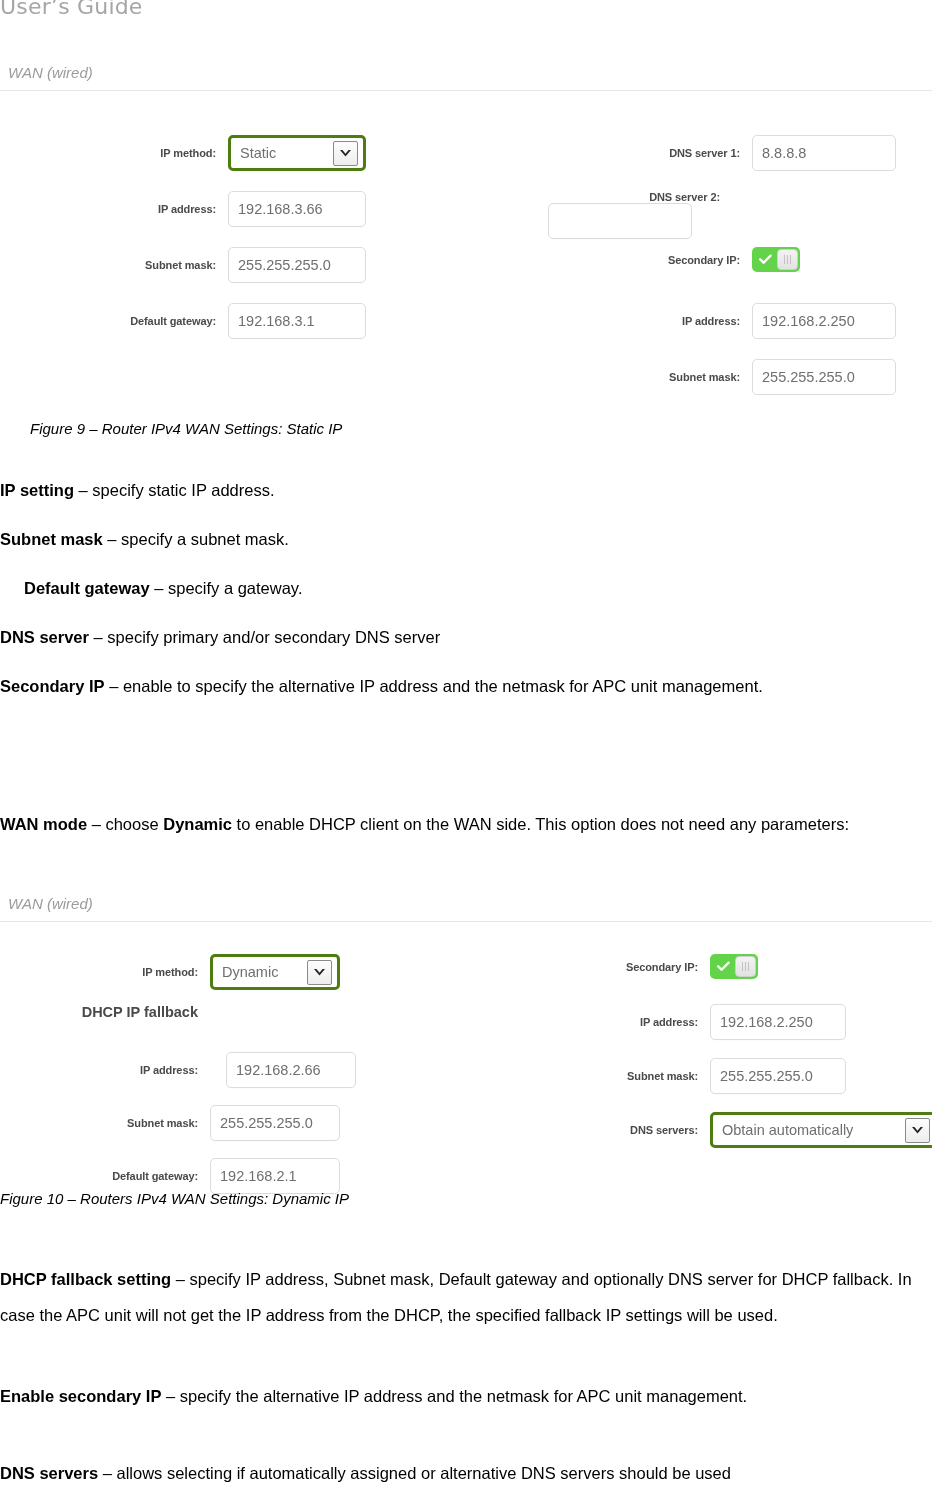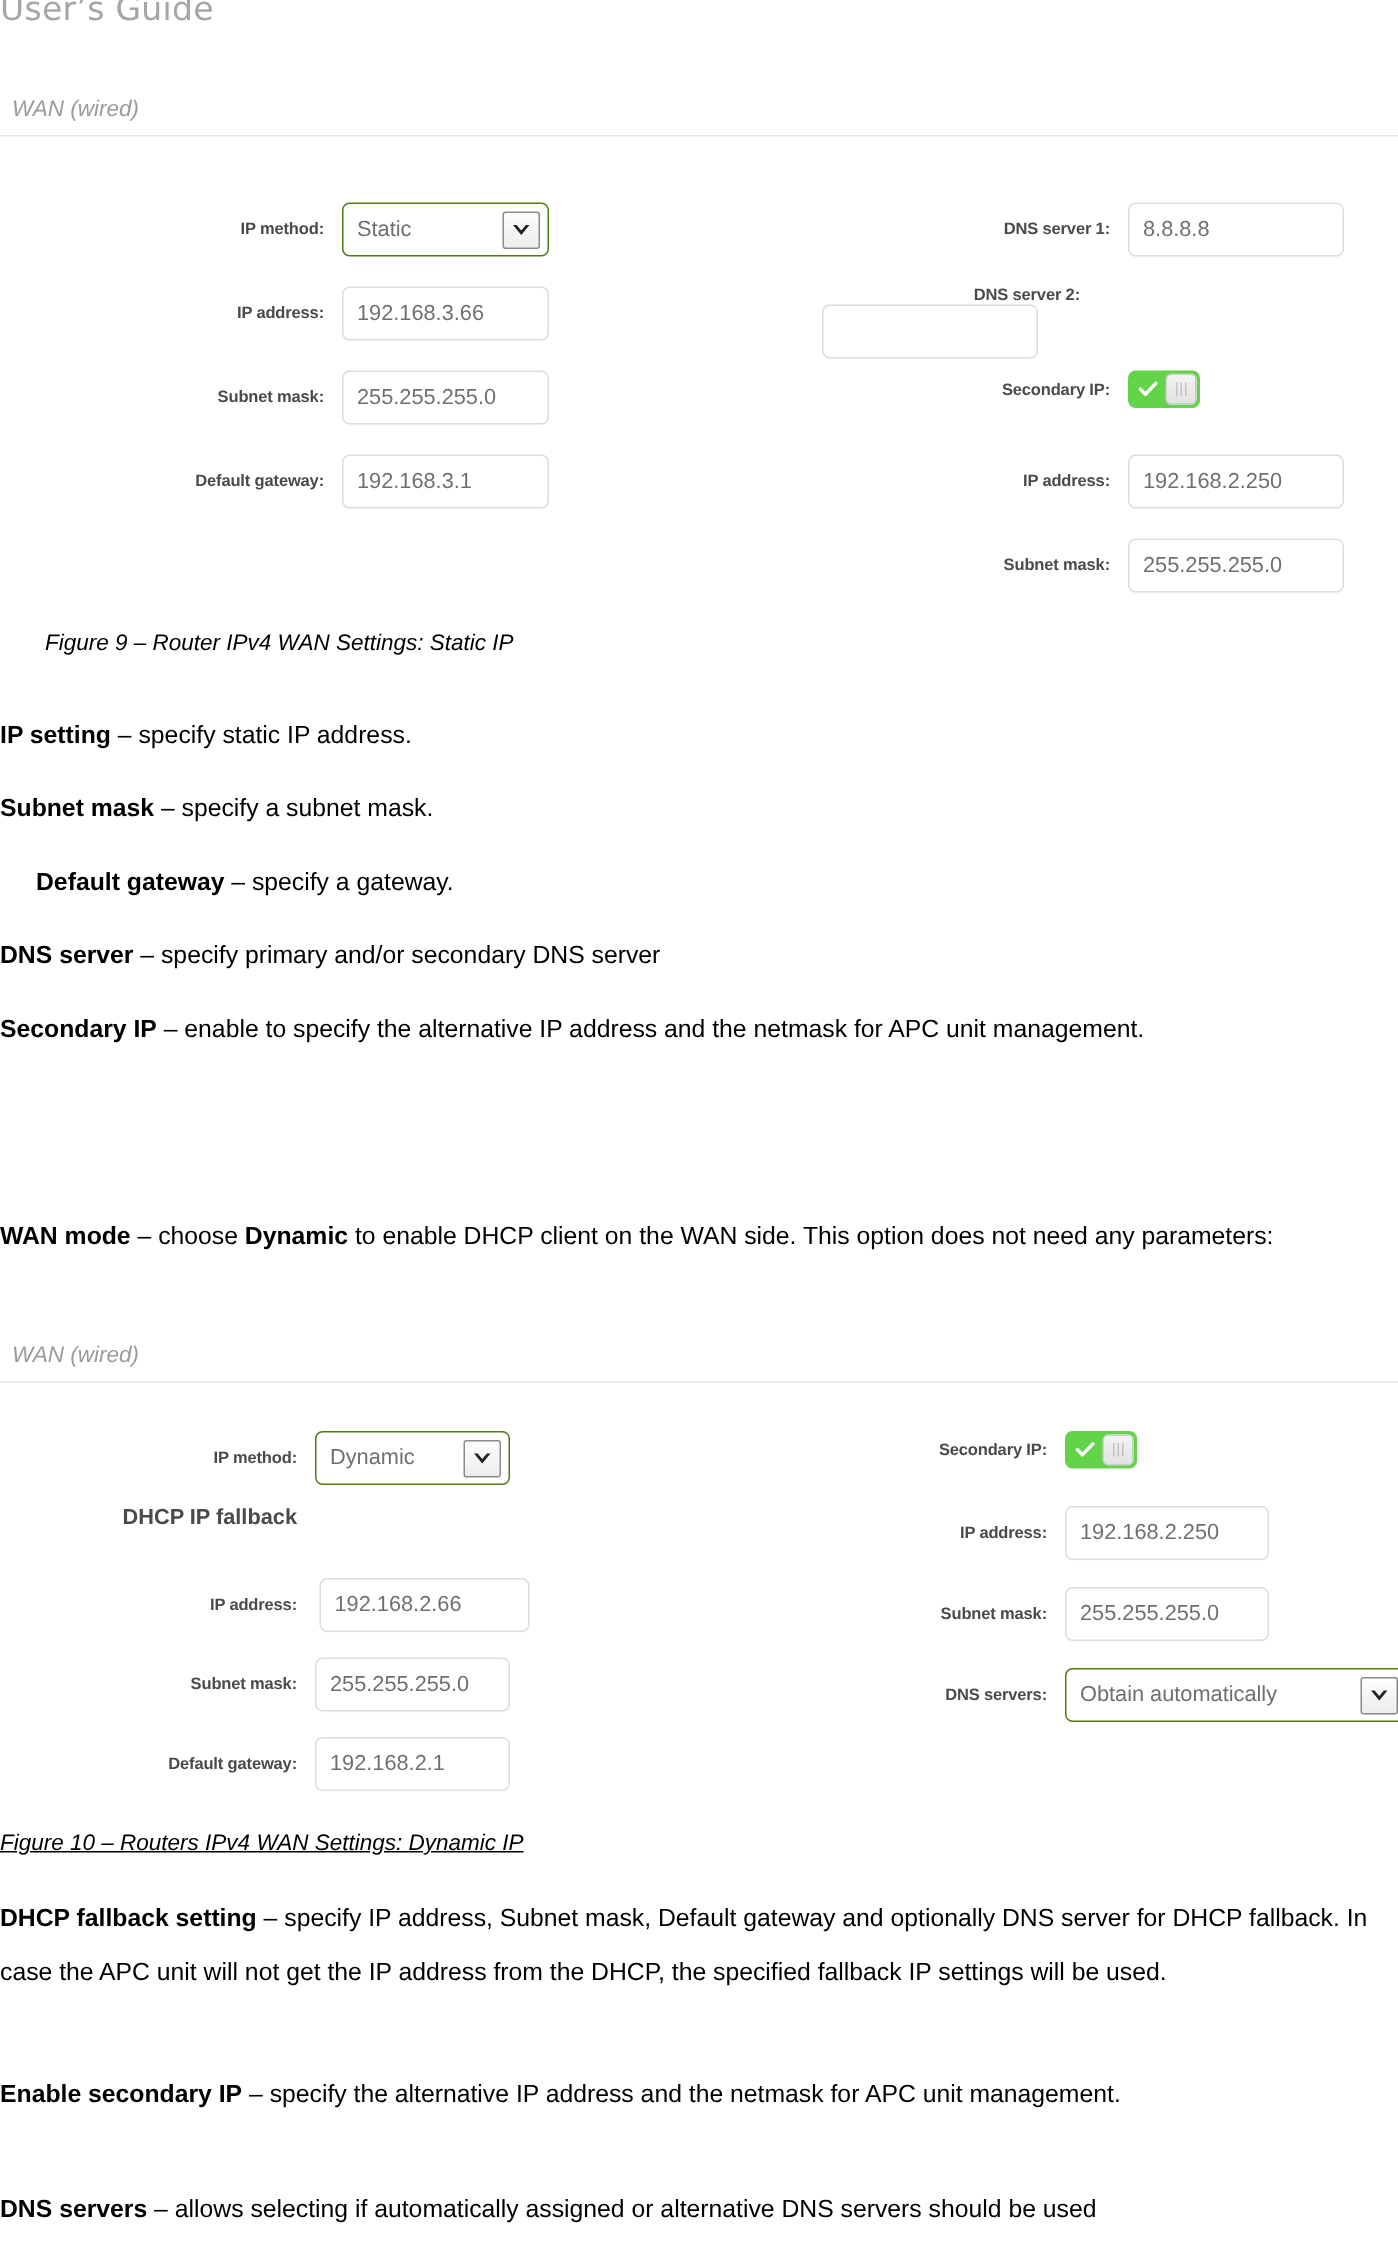--- a/index.html
+++ b/index.html
@@ -82,21 +82,21 @@
     display: flex;
     align-items: center;
     padding: 0 9px;
     font-size: 14.5px;
     color: #6f6f6f;
     box-shadow: 0 1px 0 rgba(0,0,0,.01);
   }
 
   .selectbox {
     box-sizing: border-box;
-    border: 1px solid #4d7c0f;
+    border: 3px solid #4d7c0f;
     border-radius: 5px;
     background: #ffffff;
     height: 36px;
     display: flex;
     align-items: center;
     justify-content: space-between;
     padding: 0 5px 0 9px;
     font-size: 14.5px;
     color: #6f6f6f;
   }
@@ -285,21 +285,21 @@
         </span>
       </div>
     </div>
 
     <div class="field-row" style="left:0px; top:82px;">
       <div class="plain-label" style="width:198px; text-align:right;">DHCP IP fallback</div>
     </div>
 
     <div class="field-row" style="left:0px; top:130px;">
       <div class="field-label" style="width:198px;">IP address:</div>
-      <div class="textbox" style="width:140px; margin-left:15px;">192.168.2.66</div>
+      <div class="textbox" style="width:130px; margin-left:28px;">192.168.2.66</div>
     </div>
 
     <div class="field-row" style="left:0px; top:183px;">
       <div class="field-label" style="width:198px;">Subnet mask:</div>
       <div class="textbox" style="width:130px; margin-left:12px;">255.255.255.0</div>
     </div>
 
     <div class="field-row" style="left:0px; top:236px;">
       <div class="field-label" style="width:198px;">Default gateway:</div>
       <div class="textbox" style="width:130px; margin-left:12px;">192.168.2.1</div>
@@ -339,21 +339,21 @@
           <svg width="13" height="9" viewBox="0 0 13 9">
               <path d="M1 1 L6.5 7.6 L12 1 L9.6 1 L6.5 4.7 L3.4 1 Z" fill="#222"></path>
             </svg>
         </span>
       </div>
     </div>
 
   </div>
 </div>
 
-<div class="caption" style="top:1220px;text-decoration:underline;">Figure 10 – Routers IPv4 WAN Settings: Dynamic IP</div>
+<div class="caption" style="top:1190px;">Figure 10 – Routers IPv4 WAN Settings: Dynamic IP</div>
 
 <div class="para" style="top:1261px;">
   <b>DHCP fallback setting</b><span> – specify IP address, Subnet mask, Default gateway and optionally DNS server for DHCP fallback. In case the APC unit will not get the IP address from the DHCP, the specified fallback IP settings will be used.</span>
 </div>
 <div class="para" style="top:1378px;">
   <b>Enable secondary IP</b><span> – specify the alternative IP address and the netmask for APC unit management.</span>
 </div>
 <div class="para" style="top:1455px;">
   <b>DNS servers</b><span> – allows selecting if automatically assigned or alternative DNS servers should be used</span>
 </div>

